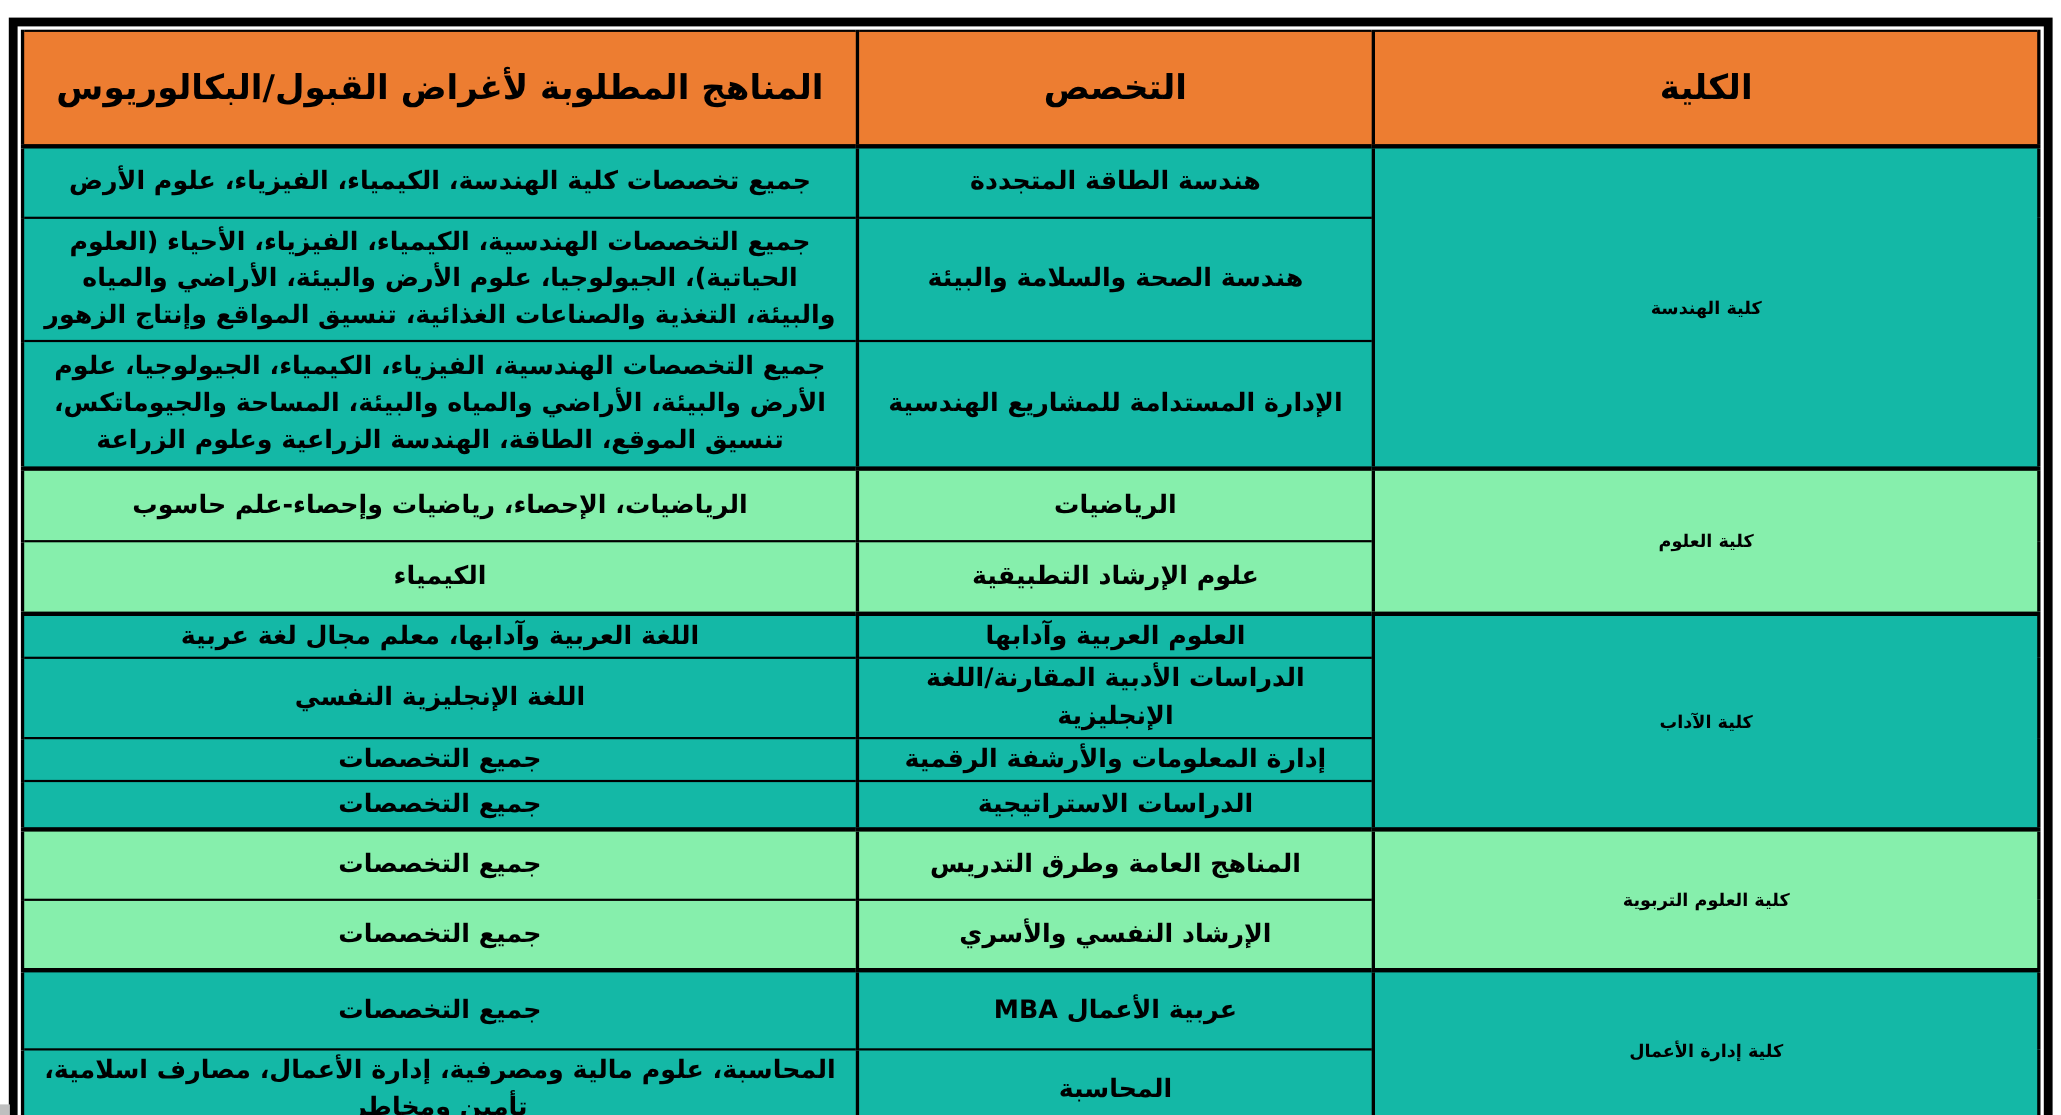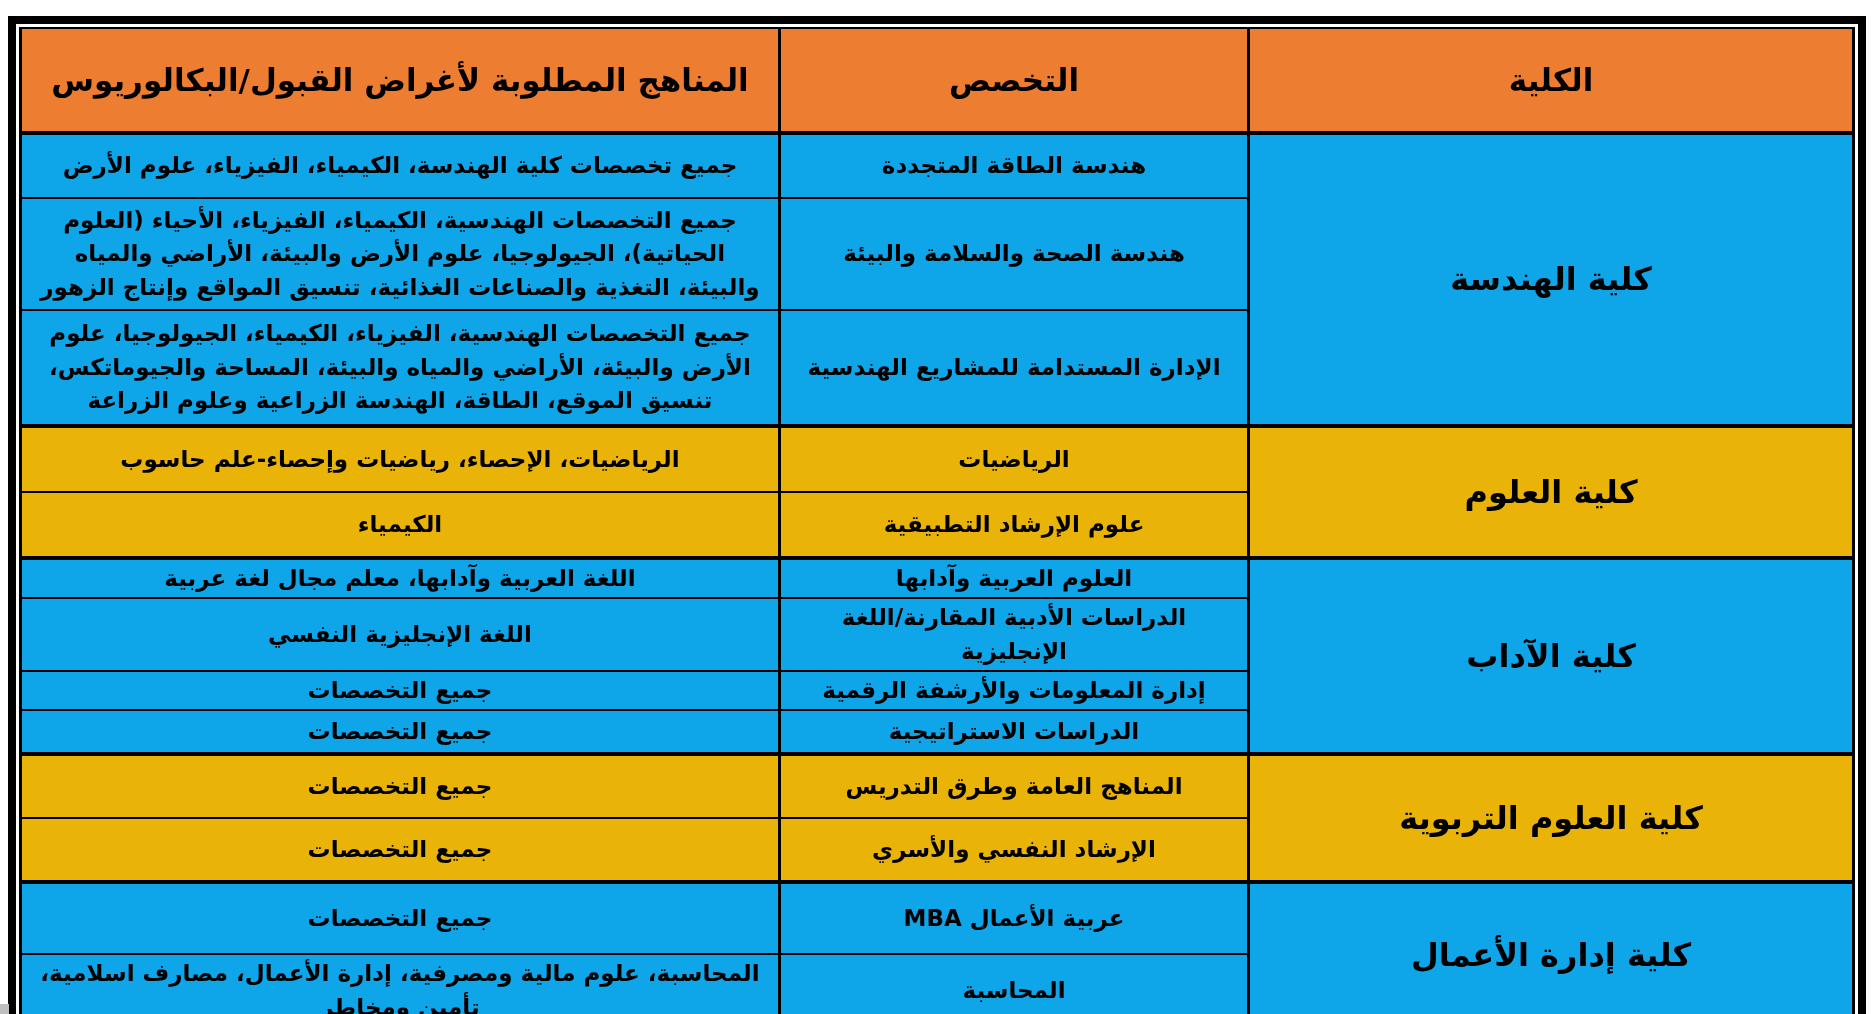--- a/index.html
+++ b/index.html
@@ -40,25 +40,25 @@
     padding: 2px 10px;
     line-height: 1.45;
   }
   thead th {
     background: #ED7D31;
     height: 105px;
     font-size: 31px;
     border-bottom-width: 4px;
   }
   tbody td { font-size: 23px; }
-  td.college-cell { font-size: 32px; }
+  td.college-cell { font-size: 16px; }
 
   
-  tr.tint  td { background: #0ea5e9; }
-  tr.white td { background: #eab308; }
+  tr.tint  td { background: #14b8a6; }
+  tr.white td { background: #86efac; }
 
   
   tr.section-start td { border-top-width: 4px; }
 
   
   tr.r-eng1 { height: 65px; }
   tr.r-eng2 { height: 112px; }
   tr.r-eng3 { height: 116px; }
   tr.r-sci  { height: 66px; }
   tr.r-art1 { height: 38px; }

